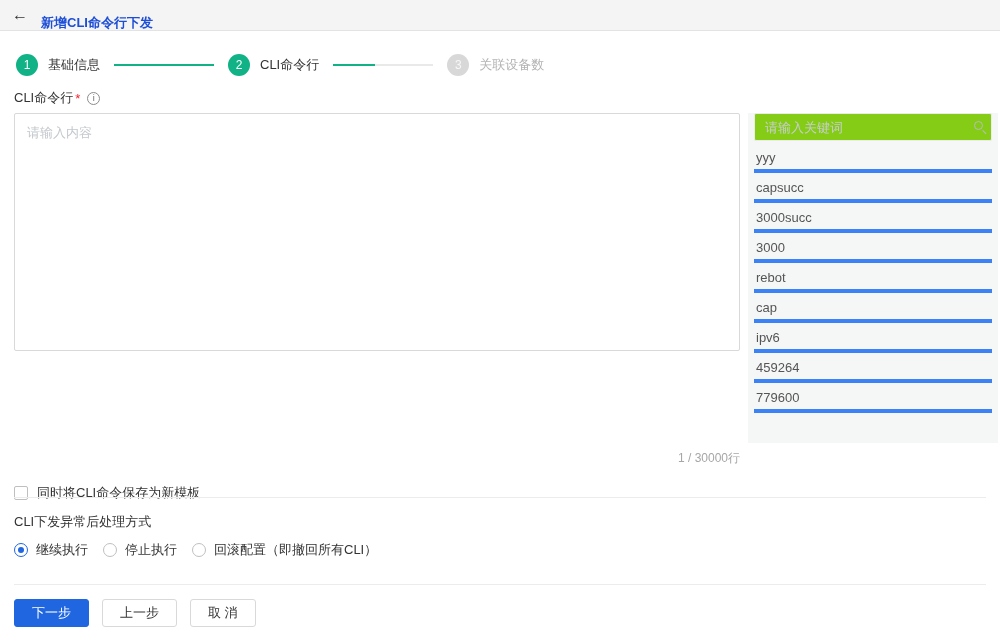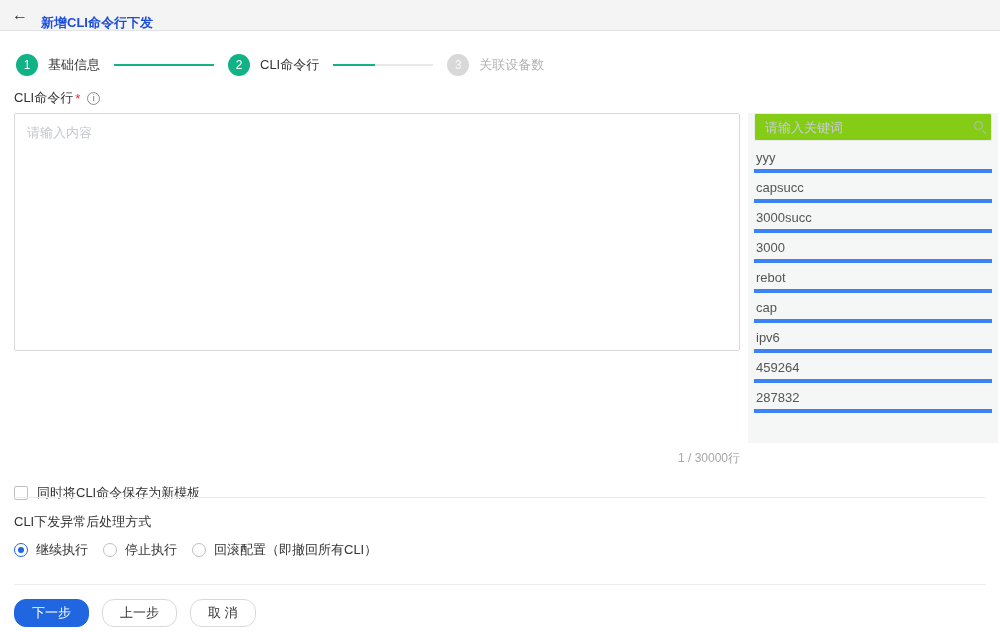--- a/index.html
+++ b/index.html
@@ -66,21 +66,21 @@
   .radio-row { position:absolute; top:541px; left:14px; display:flex; align-items:center; }
   .radio-option { display:flex; align-items:center; margin-right:15px; font-size:13px; color:#333; cursor:pointer; }
   .radio { width:14px; height:14px; border-radius:50%; border:1px solid #bfbfbf; background:#fff;
     margin-right:8px; position:relative; flex:0 0 auto; }
   .radio.selected { border-color:#1f66e0; }
   .radio.selected::after { content:""; position:absolute; left:3px; top:3px; width:6px; height:6px;
     border-radius:50%; background:#1f66e0; }
 
   
   .footer { position:absolute; top:599px; left:14px; display:flex; align-items:center; }
-  .btn { height:28px; padding:0 17px; font-size:13px; border-radius:12px; border:1px solid #d9d9d9;
+  .btn { height:28px; padding:0 17px; font-size:13px; border-radius:3px; border:1px solid #d9d9d9;
     background:#fff; color:#333; cursor:pointer; margin-right:13px; font-family:inherit; white-space:nowrap; }
   .btn-primary { background:#1f66e0; border-color:#1f66e0; color:#fff; }
 </style>
 </head>
 <body>
 
 <div class="header">
   <span class="back">←</span>
   <span class="title">新增CLI命令行下发</span>
 </div>
@@ -112,21 +112,21 @@
   </div>
   <div class="tpl-list">
       <div class="tpl-item">yyy</div>
       <div class="tpl-item">capsucc</div>
       <div class="tpl-item">3000succ</div>
       <div class="tpl-item">3000</div>
       <div class="tpl-item">rebot</div>
       <div class="tpl-item">cap</div>
       <div class="tpl-item">ipv6</div>
       <div class="tpl-item">459264</div>
-      <div class="tpl-item">287832</div>
+      <div class="tpl-item">779600</div>
     </div>
 </div>
 
 <div class="checkbox-row">
   <span class="checkbox"></span>
   <span>同时将CLI命令保存为新模板</span>
 </div>
 
 <div class="divider divider-1"></div>
 

